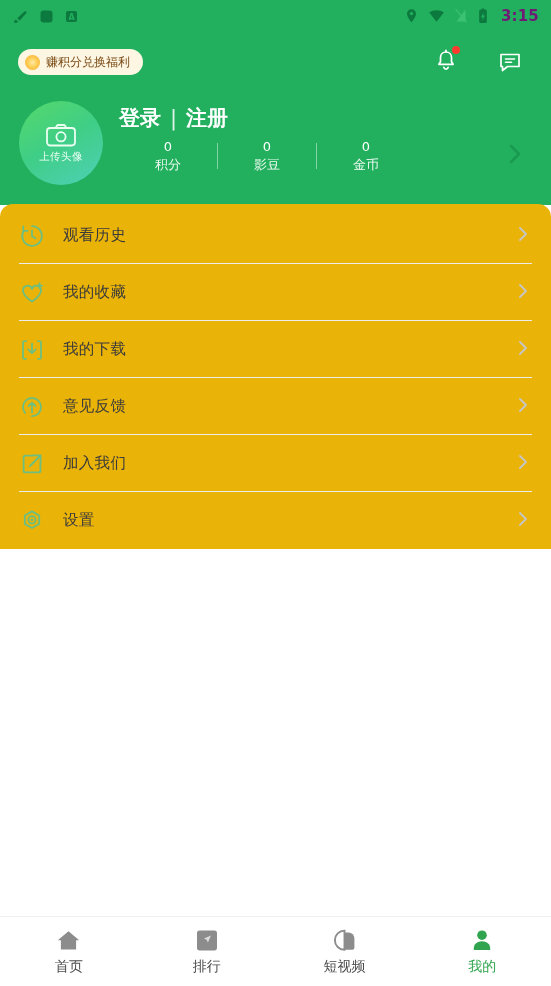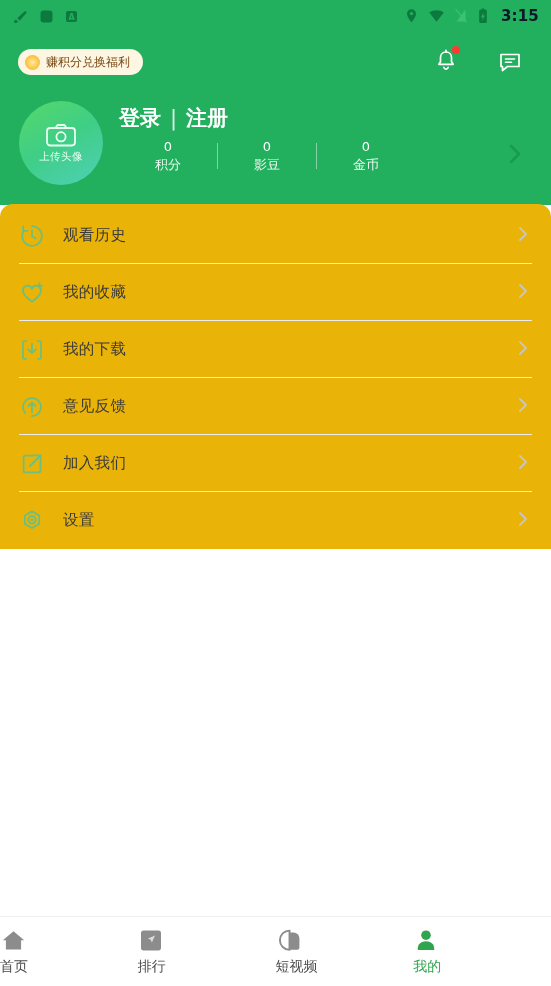--- a/index.html
+++ b/index.html
@@ -19,21 +19,21 @@
 
   
   .statusbar {
     position:absolute; top:0; left:0; width:551px; height:32px;
     display:flex; align-items:center; padding:0 12px;
   }
   .sb-left { display:flex; align-items:center; gap:9px; }
   .sb-right { margin-left:auto; display:flex; align-items:center; gap:9px; }
   .sb-icon { display:block; }
   .sb-time {
-    color:#0f172a; font-size:15px; font-weight:bold; letter-spacing:0.2px;
+    color:#701a75; font-size:15px; font-weight:bold; letter-spacing:0.2px;
     margin-left:3px;
   }
 
   
   .promo {
     position:absolute; top:49px; left:18px;
     height:26px; padding:0 13px 0 7px;
     background:#fdf6e3; border-radius:13px;
     display:flex; align-items:center; gap:6px;
   }
@@ -112,21 +112,21 @@
   }
   .row:last-child .row-divider { display:none; }
 
   
   .bottomnav {
     position:absolute; bottom:0; left:0; width:551px; height:70px;
     background:#ffffff; border-top:1px solid #f0f0f0;
     display:flex; align-items:center;
   }
   .nav-item {
-    flex:1; display:flex; flex-direction:column; gap:5px;
+    flex:1; display:flex; flex-direction:column; align-items:center; gap:5px;
   }
   .nav-label { font-size:14px; color:#4a4a4a; }
   .nav-item.active .nav-label { color:#30a44f; }
 </style>
 </head>
 <body>
 
 <div class="header">
 
   <div class="statusbar">

